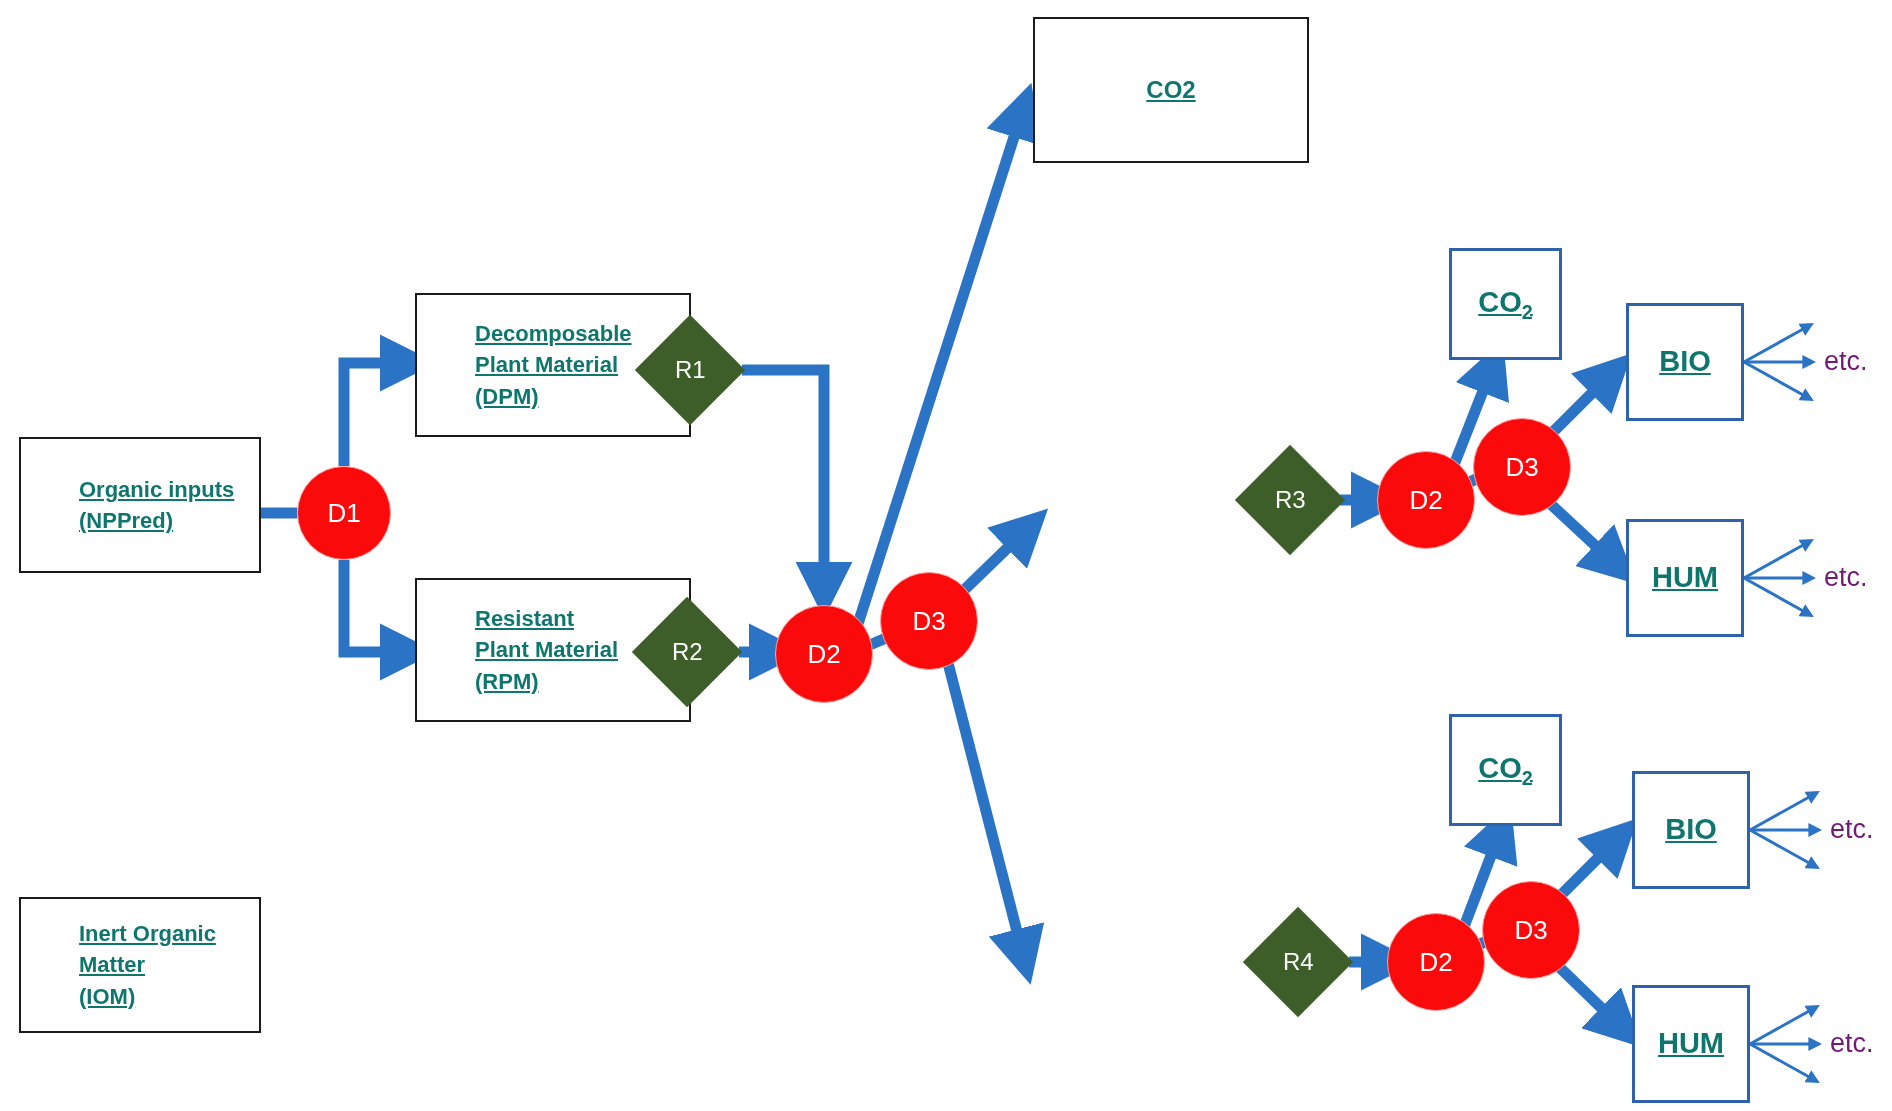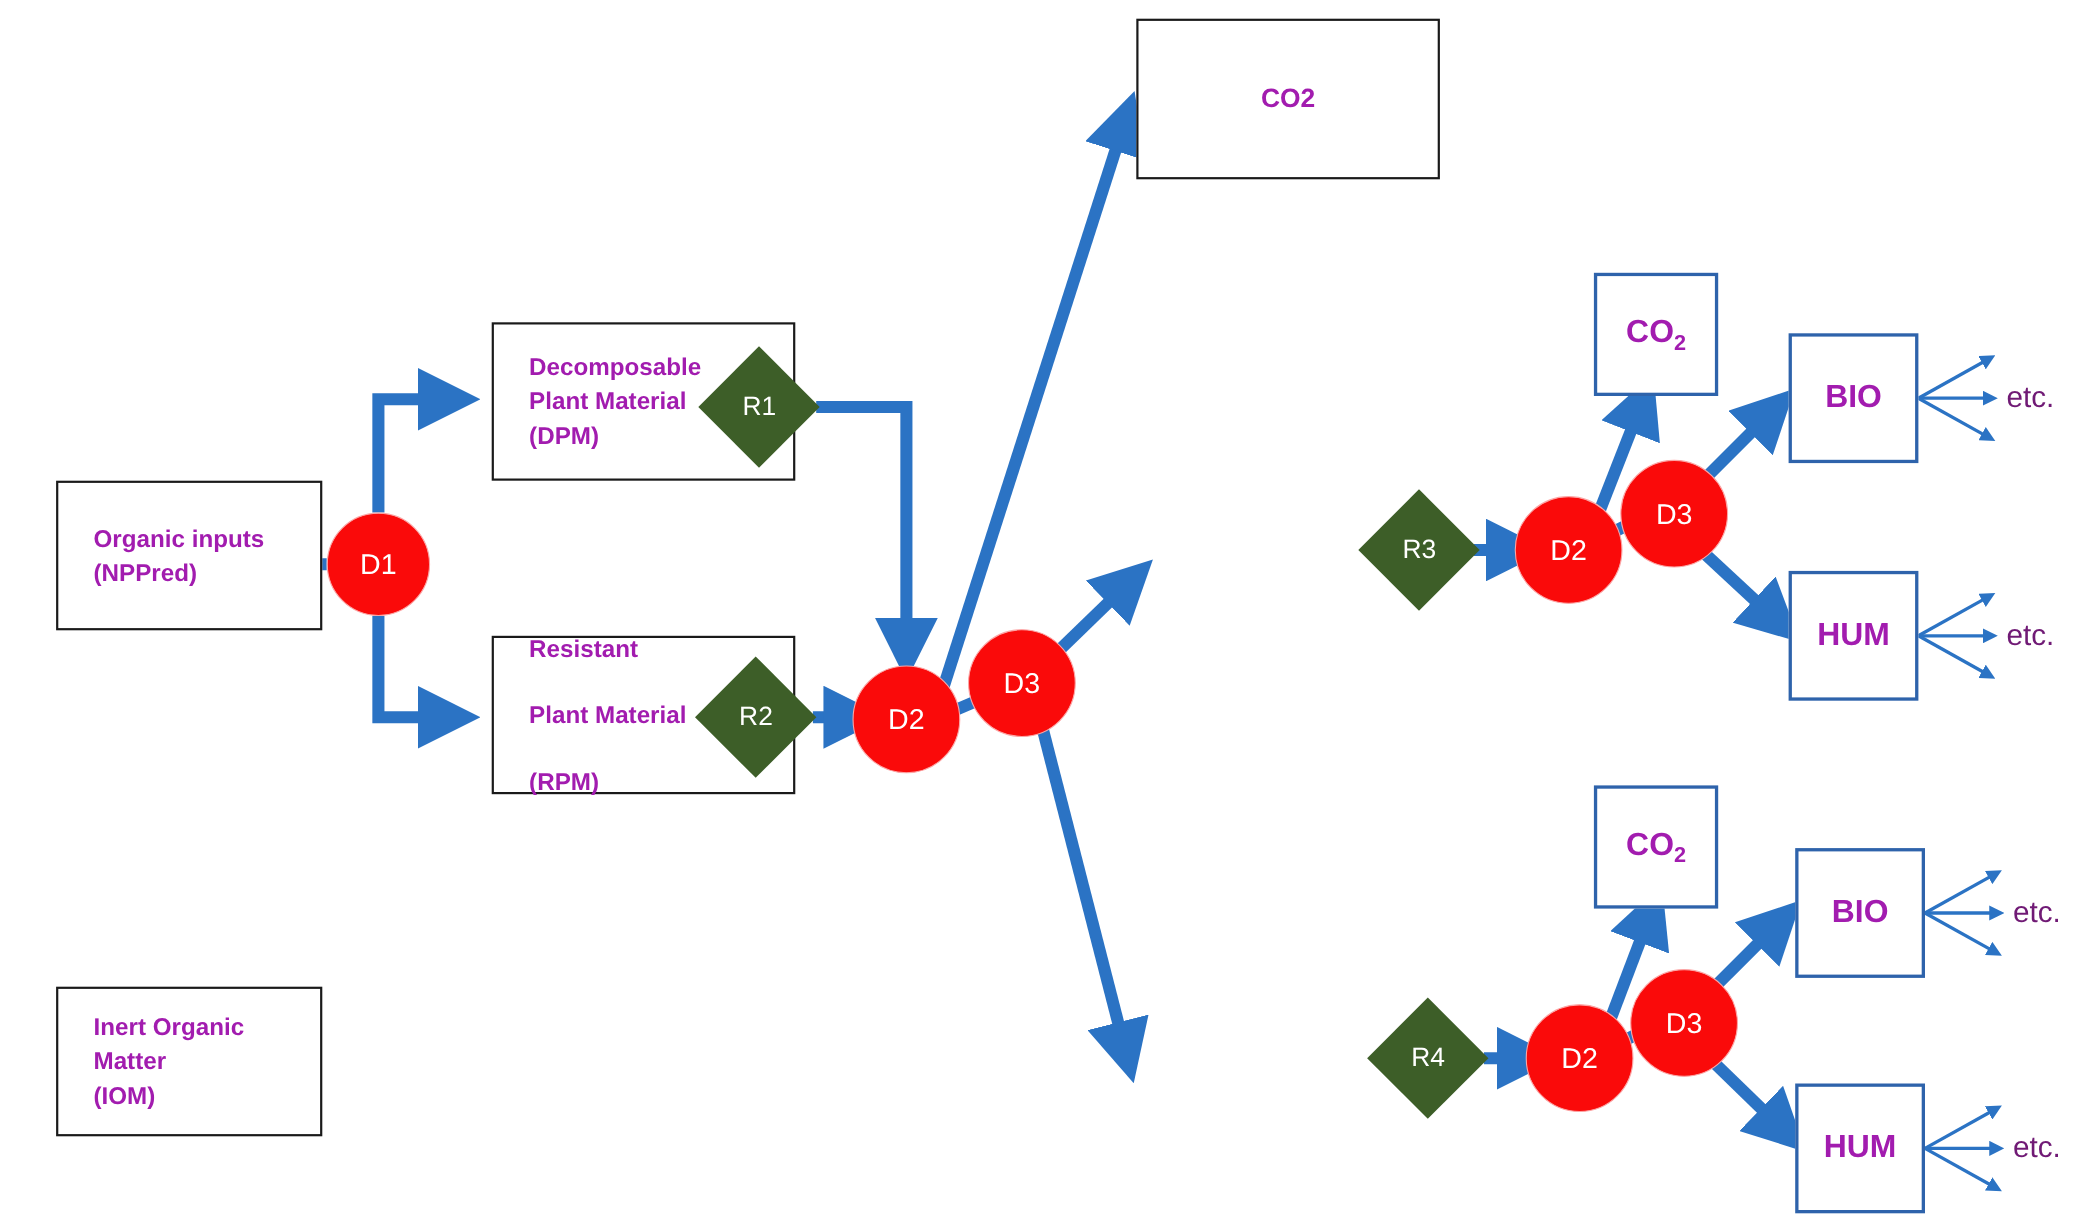--- a/index.html
+++ b/index.html
@@ -25,30 +25,31 @@
   }
   .node-box {
     position: absolute;
     box-sizing: border-box;
     background: #ffffff;
     display: flex;
     flex-direction: column;
     justify-content: center;
     align-items: flex-start;
     font-weight: bold;
-    color: #a21caf;
+    color: #0f766e;
+    text-decoration: underline;
   }
   .node-box.black-border { border: 2.5px solid #1a1a1a; }
   .node-box.blue-border  { border: 3px solid #2e63ab; }
   .node-box.centered {
     align-items: center;
     justify-content: center;
   }
   .node-box .line { line-height: 1.42; white-space: nowrap; }
-  .pad-left { padding-left: 32px; margin-left: 32px; }
+  .pad-left { padding-left: 58px; }
 
   .circle-node {
     position: absolute;
     border-radius: 50%;
     background: #fa0a0a;
     border: 1px solid #fca5a5;
     display: flex;
     align-items: center;
     justify-content: center;
     color: #ffffff;
@@ -152,21 +153,21 @@
     <div class="line">Organic inputs</div>
     <div class="line">(NPPred)</div>
   </div>
 
   <div class="node-box black-border pad-left" style="left:415px; top:293px; width:276px; height:144px; font-size:22px;">
     <div class="line">Decomposable</div>
     <div class="line">Plant Material</div>
     <div class="line">(DPM)</div>
   </div>
 
-  <div class="node-box black-border pad-left" style="left:415px; top:578px; width:276px; height:144px; font-size:22px;gap:29px;">
+  <div class="node-box black-border pad-left" style="left:415px; top:578px; width:276px; height:144px; font-size:22px;">
     <div class="line">Resistant</div>
     <div class="line">Plant Material</div>
     <div class="line">(RPM)</div>
   </div>
 
   <div class="node-box black-border pad-left" style="left:19px; top:897px; width:242px; height:136px; font-size:22px;">
     <div class="line">Inert Organic</div>
     <div class="line">Matter</div>
     <div class="line">(IOM)</div>
   </div>

